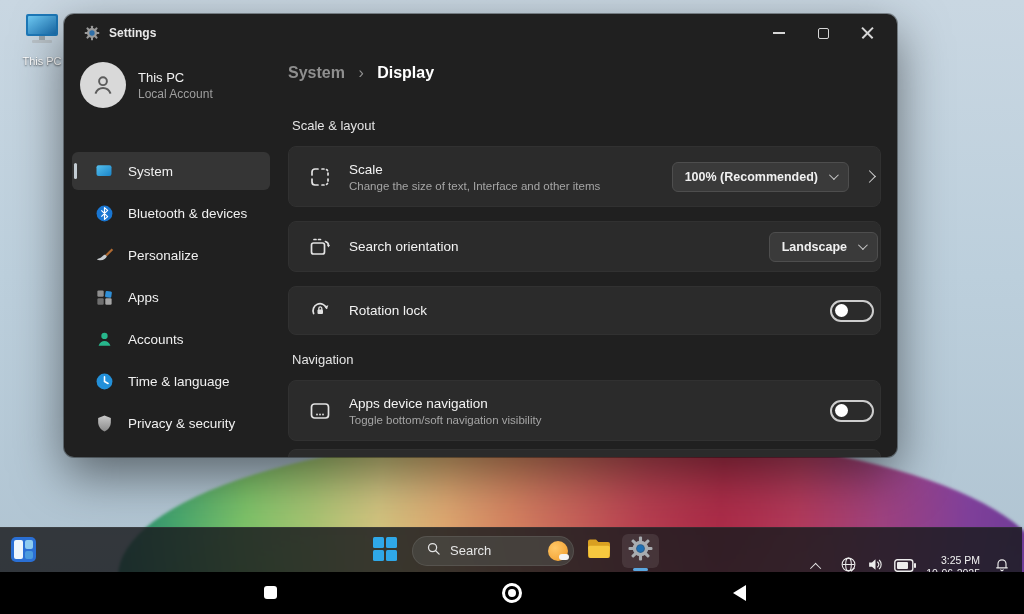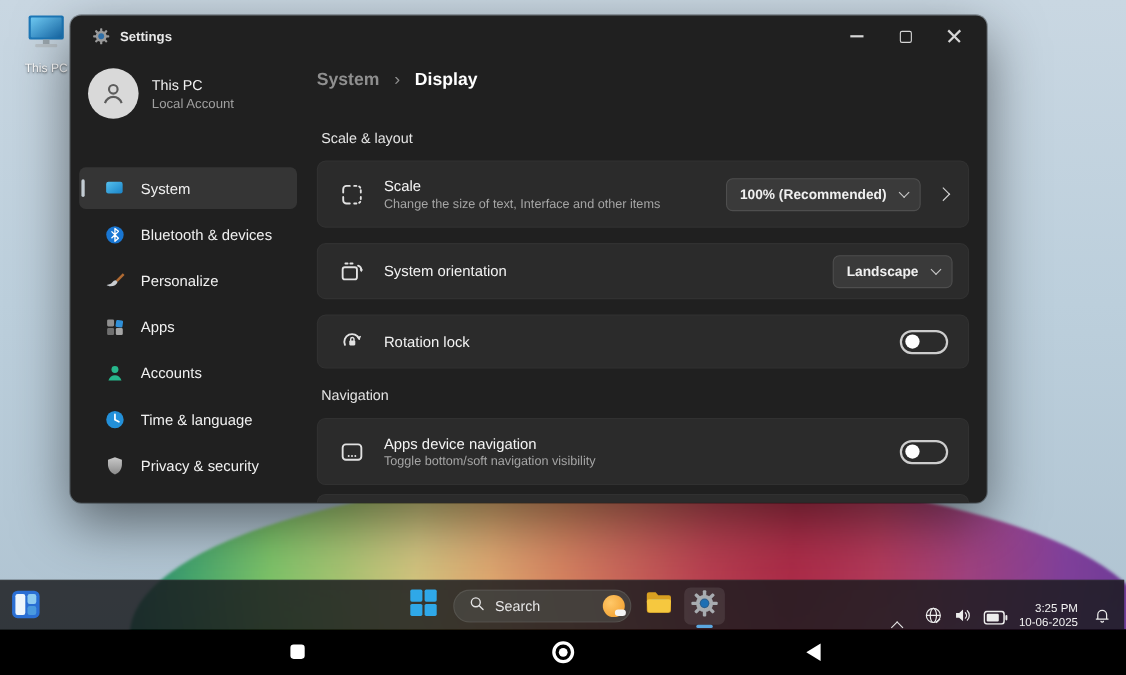--- a/index.html
+++ b/index.html
@@ -50,21 +50,21 @@
 
   
   .main { position:absolute; left:224px; top:38px; right:0; bottom:0; }
   .breadcrumb { position:absolute; left:0; top:12px; font-size:16px; font-weight:700; }
   .bc-parent,.bc-sep { color:#8f8f8f; }
   .bc-current { color:#ffffff; }
   .bc-sep { margin:0 9px; font-weight:400; }
   .section-label { position:absolute; left:4px; font-size:13px; color:#e4e4e4; }
   .sec-scale { top:66px; } .sec-nav { top:300px; }
   .card { position:absolute; left:0; width:593px; background:#2b2b2b; border:1px solid #313131; border-radius:8px;
-          display:flex; align-items:center; padding:0 14px 0 18px; }
+          display:flex; align-items:center; padding:0 2px 0 18px; }
   .card-scale { top:94px; height:61px; }
   .card-orient { top:169px; height:51px; }
   .card-rot { top:234px; height:49px; }
   .card-hidenav { top:328px; height:61px; }
   .card-partial { top:397px; height:22px; }
   .row-icon { width:26px; display:flex; justify-content:center; }
   .row-text { margin-left:16px; }
   .row-title { font-size:13.5px; color:#f3f3f3; }
   .row-sub { font-size:11.5px; color:#a5a5a5; margin-top:3px; }
   .row-right { margin-left:auto; display:flex; align-items:center;font-weight:bold; }
@@ -86,21 +86,21 @@
   .search-pill { width:162px; height:30px; border-radius:15px; background:rgba(78,78,72,.62);
                  border:1px solid rgba(255,255,255,.09); display:flex; align-items:center; padding:0 5px 0 13px; }
   .search-pill .txt { font-size:13px; color:#e6e6e6; margin-left:9px; flex:1; }
   .sun-badge { width:20px; height:20px; position:relative; }
   .sun-badge .sun { position:absolute; inset:0; border-radius:50%; background:radial-gradient(circle at 35% 35%, #ffc868, #f09a28); }
   .sun-badge .cloud { position:absolute; right:-1px; bottom:1px; width:10px; height:6px; background:#f4f4f4; border-radius:5px; }
   .tb-folder { margin-left:12px; display:flex; }
   .tb-settings { margin-left:10px; width:37px; height:34px; border-radius:6px; background:rgba(255,255,255,.09);
                  display:flex; align-items:center; justify-content:center; position:relative; }
   .tb-settings .indicator { position:absolute; bottom:-3px; left:11px; width:15px; height:3px; border-radius:2px; background:#5ba7e0; }
-  .tray { position:absolute; right:8px; top:0; height:45px; display:flex; align-items:flex-end; }
+  .tray { position:absolute; right:8px; top:16px; height:45px; display:flex; align-items:center; }
   .tray-item { display:flex; align-items:center; justify-content:center; }
   .chev-up { width:8px; height:8px; border-left:1.6px solid #e6e6e6; border-top:1.6px solid #e6e6e6;
              transform:rotate(45deg) translateY(2px); }
   .clock { text-align:right; font-size:10.5px; color:#f2f2f2; line-height:13px; margin:0 10px 0 10px; }
   .gap { width:10px; }
 
   
   .navbar { position:absolute; left:0; top:572px; width:1024px; height:42px; background:#000; }
   .nb-recents { position:absolute; left:264px; top:14px; width:13px; height:13px; background:#fff; border-radius:3px; }
   .nb-home { position:absolute; left:502px; top:11px; width:20px; height:20px; border:3px solid #fff; border-radius:50%; }
@@ -306,21 +306,21 @@
       <div class="card card-orient">
         <span class="row-icon">
           <svg width="24" height="24" viewBox="0 0 24 24" fill="none" stroke="#e2e2e2" stroke-width="1.7" stroke-linecap="round">
             <rect x="3.5" y="8" width="13" height="11" rx="2"></rect>
             <path d="M6 4.5h2M10.5 4.5h2" stroke-dasharray="2.2 2.4"></path>
             <path d="M17.5 6.5c2 .6 3 2 3 4"></path>
             <polygon points="22,10 20.4,12.4 19,9.8" fill="#e2e2e2" stroke="none"></polygon>
           </svg>
         </span>
         <div class="row-text">
-          <div class="row-title">System orientation</div>
+          <div class="row-title">Search orientation</div>
         </div>
         <div class="row-right">
           <div class="dropdown">
             <span>Landscape</span>
             <span class="chev-down"></span>
           </div>
         </div>
       </div>
 
       <div class="card card-rot">

